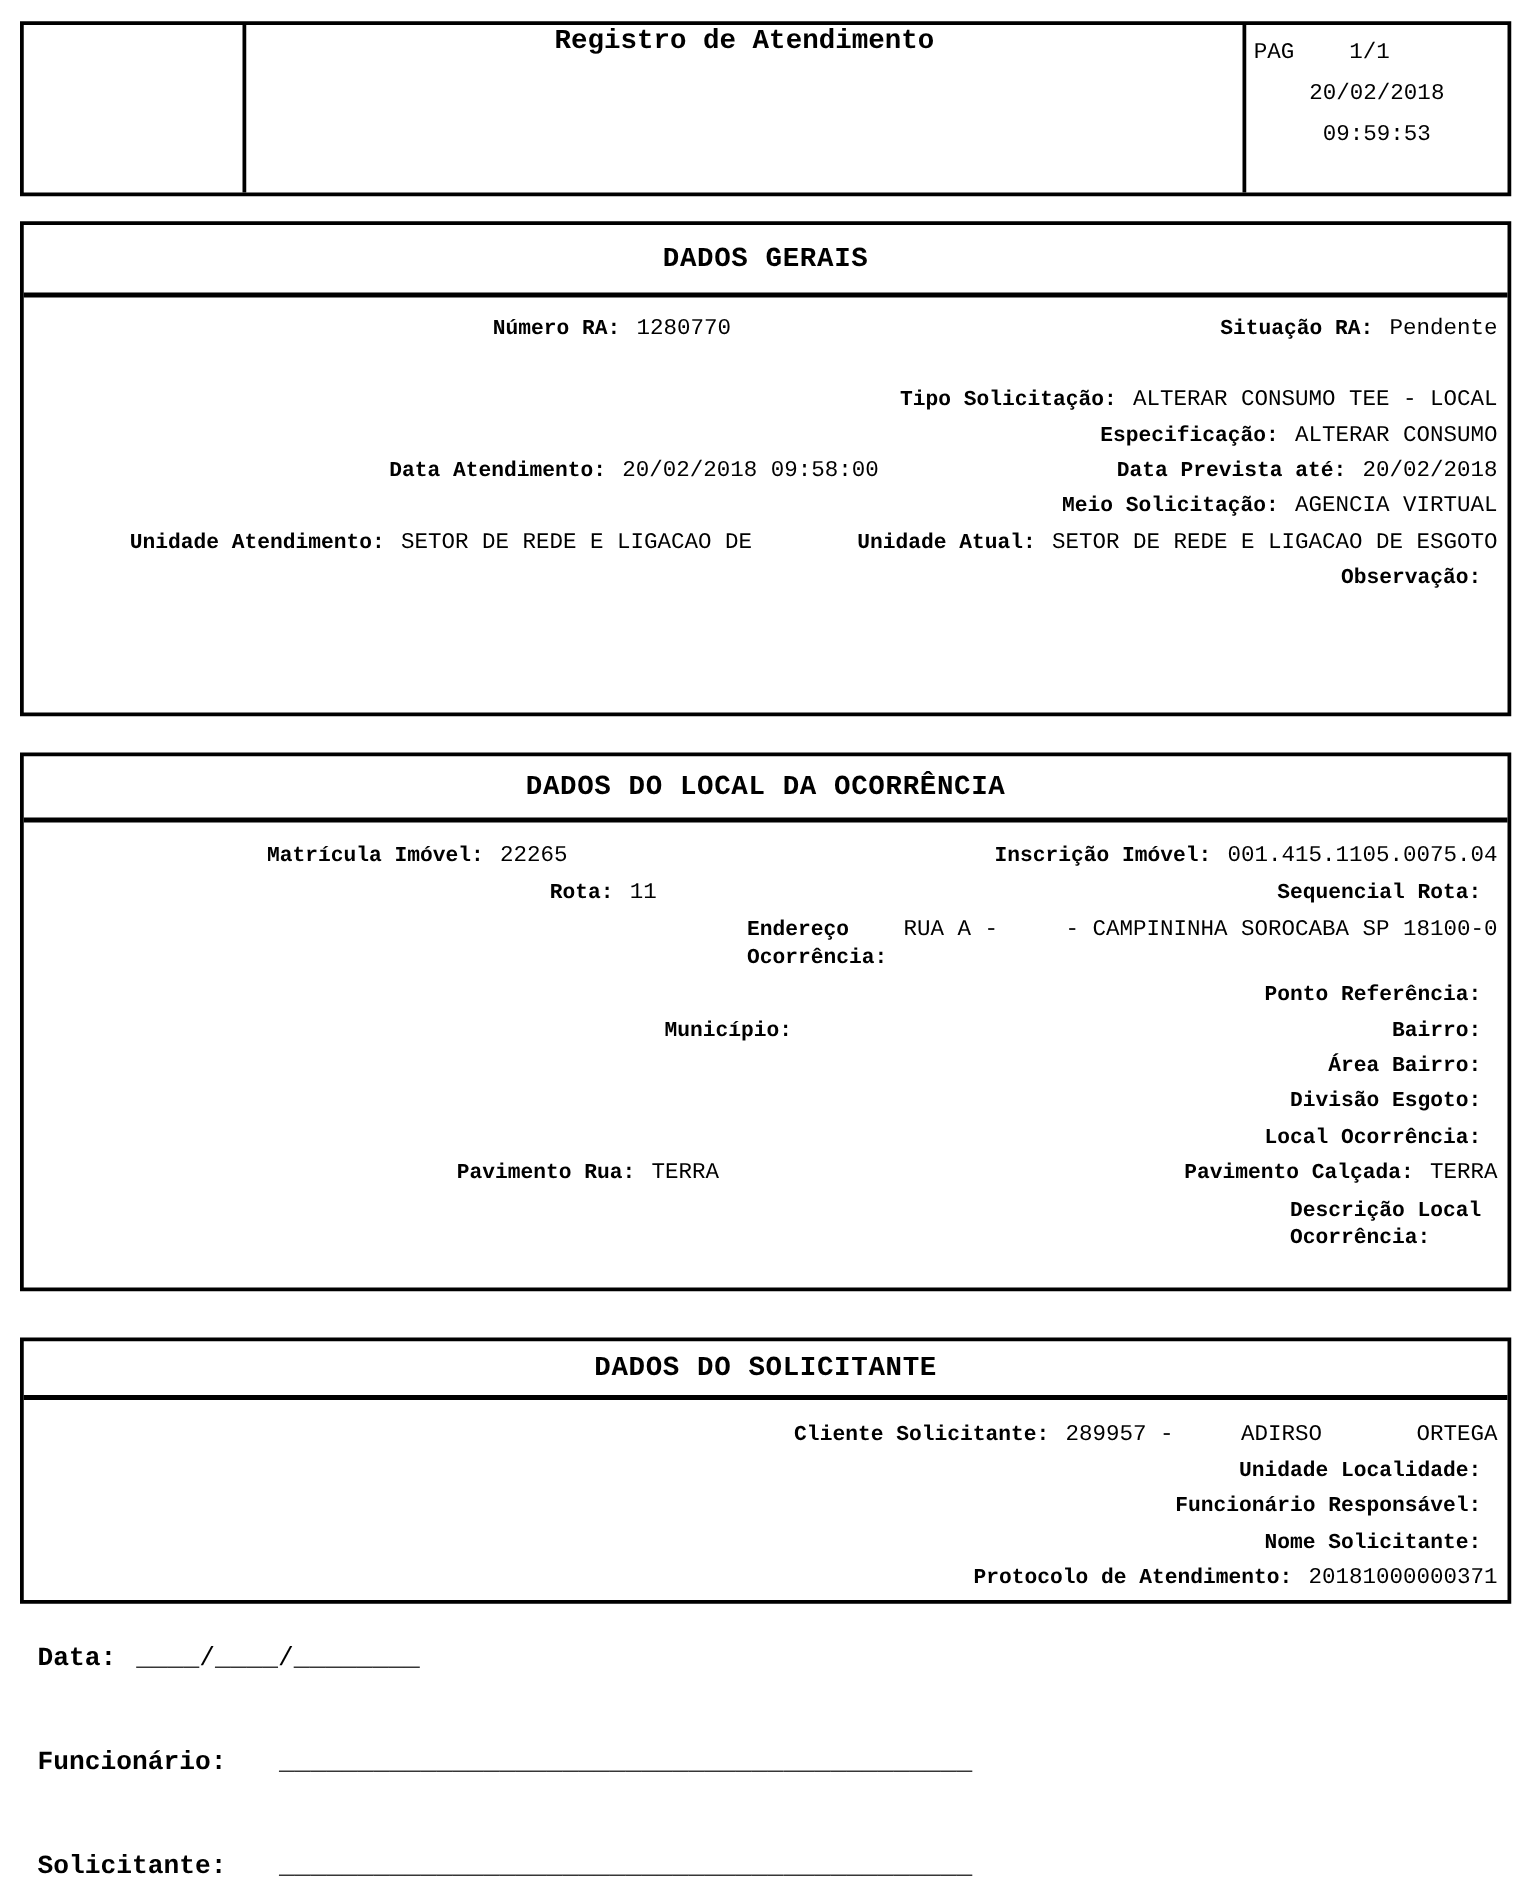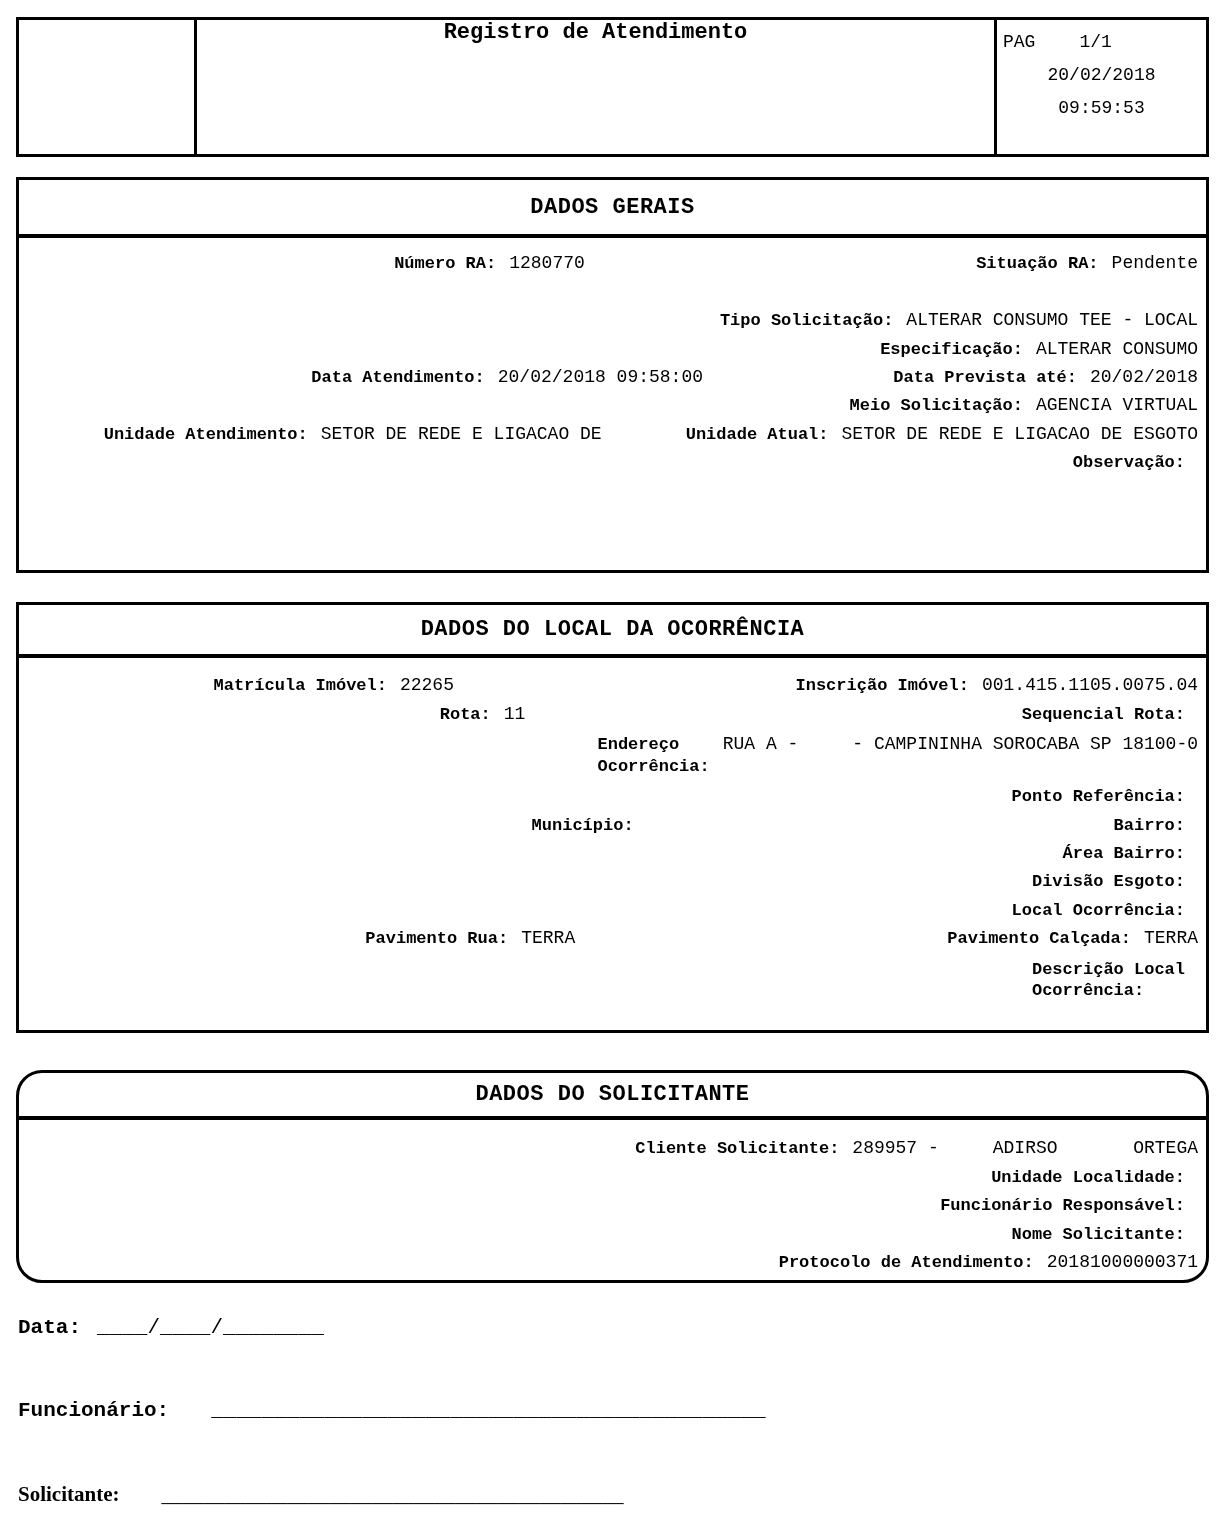--- a/index.html
+++ b/index.html
@@ -19,43 +19,43 @@
   .meta-cell { width:212px; flex:none; border-left:3px solid #000; box-sizing:border-box;
                font-size:18px; padding:6px 6px 0 6px; line-height:33px; }
   .meta-pag { display:flex; gap:44px; white-space:pre; }
   .meta-date, .meta-time { text-align:center; white-space:pre; }
   
   .section-title { display:flex; align-items:center; justify-content:center;
                    font-weight:bold; font-size:22px; letter-spacing:0.5px;
                    border-bottom:4px solid #000; box-sizing:border-box; white-space:pre; }
   .s1 { top:177px; height:396px; }
   .s2 { top:602px; height:431px; }
-  .s3 { top:1070px; height:213px;border-radius:26px; }
+  .s3 { top:1070px; height:213px; }
   .s1 .section-title { height:58px; }
   .s2 .section-title { height:53px; }
   .s3 .section-title { height:47px; }
   .section-body { padding:12px 8px 0 14px; }
   .s2 .section-body { padding-top:14px; }
   .s3 .section-body { padding-top:15px; }
   .row { display:flex; align-items:center; height:28.4px;justify-content:flex-end; }
   .row.spacer { height:28.4px; }
   .row.twoline { height:54px; }
   .field { display:flex; align-items:baseline; min-width:0; }
   .row.twoline .field { align-items:flex-start; }
   .field.left { width:582px; flex:none; }
   .lbl { font-weight:bold; font-size:17px; line-height:21.5px; white-space:pre-line; }
   .val { font-size:18px; line-height:21.5px; white-space:pre; margin-left:13px; }
   
-  .sig-row { position:absolute; left:18px; display:flex; align-items:baseline; font-size:21px; }
+  .sig-row { position:absolute; left:30px; display:flex; align-items:baseline; font-size:21px; }
   .sig-row .sig-label { font-weight:bold; white-space:pre; }
   .sig-row .sig-line { white-space:pre; font-weight:normal; }
   .sig-data { top:1316px; }
   .sig-data .sig-line { margin-left:16px; }
   .sig-func { top:1399px; }
-  .sig-soli { top:1482px;font-family:Liberation Serif, serif; }
+  .sig-soli { top:1482px; }
   .sig-func .sig-line, .sig-soli .sig-line { margin-left:42px; }
 </style>
 </head>
 <body>
 
 <div class="page">
 
   <div class="box header-box">
     <div class="logo-cell"></div>
     <div class="title-cell">

